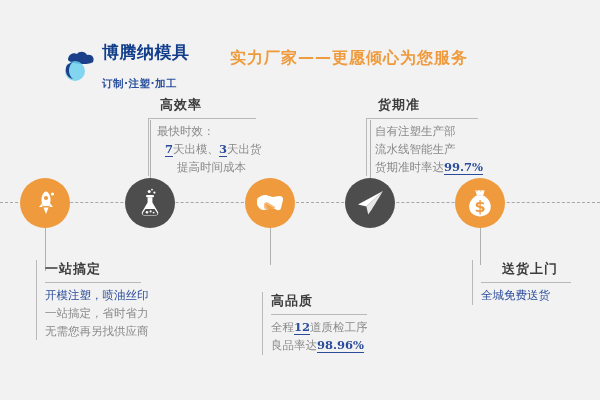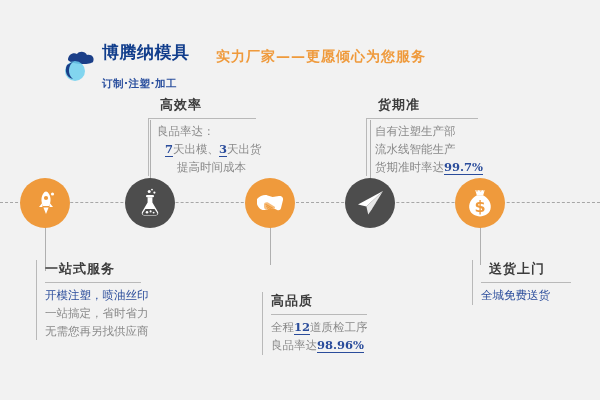--- a/index.html
+++ b/index.html
@@ -50,23 +50,23 @@
   }
   .logo-sub {
     font-size: 10.5px;
     color: #2a4f9e;
     letter-spacing: 0.5px;
     margin-top: 17px;
     font-weight: bold;
   }
   .headline {
     position: absolute;
-    left: 216px;
+    left: 230px;
     top: 48px;
-    font-size: 14px;
+    font-size: 16px;
     font-weight: bold;
     color: #ef9a3c;
     letter-spacing: 1px;
     white-space: nowrap;
     font-family: "DejaVu Serif", "Liberation Serif", serif;
   }
 
   
   .rail {
     position: absolute;
@@ -221,34 +221,34 @@
       <svg width="28" height="30" viewBox="0 0 28 30">
         <path d="M9.2 2 L18.8 2 L17.2 7.2 L10.8 7.2 Z" fill="#ffffff"></path>
         <path d="M9.2 2 L11 4 L12.8 2 L14.6 4 L16.4 2 L18.2 4 L18.8 2 Z" fill="#ef9a3c" opacity="0.55"></path>
         <path d="M11 7.2 L17 7.2 C23 10.4,26 16,24.4 21.6 C23.2 26,18.8 28.4,14 28.4 C9.2 28.4,4.8 26,3.6 21.6 C2 16,5 10.4,11 7.2 Z" fill="#ffffff"></path>
         <text x="14" y="24" font-family="'DejaVu Sans', sans-serif" font-size="16" font-weight="bold" fill="#ef9a3c" text-anchor="middle">$</text>
       </svg>
     </span>
   </div>
 
   <div class="callout c-left-edge" style="left:36px; top:260px; padding-left:8px;">
-    <div class="c-title tx-left">一站式服务</div>
+    <div class="c-title tx-left">一站搞定</div>
     <div class="c-rule" style="width:96px;"></div>
     <div class="c-body tx-left">
       <div><span class="lead">开模注塑，喷油丝印</span></div>
       <div><span>一站搞定，省时省力</span></div>
       <div><span>无需您再另找供应商</span></div>
     </div>
   </div>
 
   <div class="callout" style="left:148px; top:96px;">
     <div class="c-title tx-left" style="padding-left:12px;">高效率</div>
     <div class="c-rule" style="width:108px;"></div>
     <div class="c-body tx-left c-left-edge" style="padding-left:8px;">
-      <div><span>良品率达：</span></div>
+      <div><span>最快时效：</span></div>
       <div style="padding-left:8px;"><span class="hl">7</span><span>天出模、</span><span class="hl">3</span><span>天出货</span></div>
       <div style="padding-left:20px;"><span>提高时间成本</span></div>
     </div>
   </div>
 
   <div class="callout c-left-edge" style="left:262px; top:260px; padding-left:8px;margin-top:32px;">
     <div class="c-title tx-left">高品质</div>
     <div class="c-rule" style="width:96px;"></div>
     <div class="c-body tx-left">
       <div><span>全程</span><span class="hl">12</span><span>道质检工序</span></div>
@@ -260,20 +260,20 @@
     <div class="c-title tx-left" style="padding-left:12px;">货期准</div>
     <div class="c-rule" style="width:112px;"></div>
     <div class="c-body tx-left c-left-edge" style="padding-left:8px;">
       <div><span>自有注塑生产部</span></div>
       <div><span>流水线智能生产</span></div>
       <div><span>货期准时率达</span><span class="hl">99.7%</span></div>
     </div>
   </div>
 
   <div class="callout c-left-edge" style="left:472px; top:260px; padding-left:8px;">
-    <div class="c-title tx-left" style="padding-left:8px;">送货上门</div>
+    <div class="c-title tx-left" style="padding-left:8px;text-align:center;">送货上门</div>
     <div class="c-rule" style="width:90px;"></div>
     <div class="c-body tx-left">
       <div><span class="lead">全城免费送货</span></div>
     </div>
   </div>
 
 </div>
 
 </body></html>

